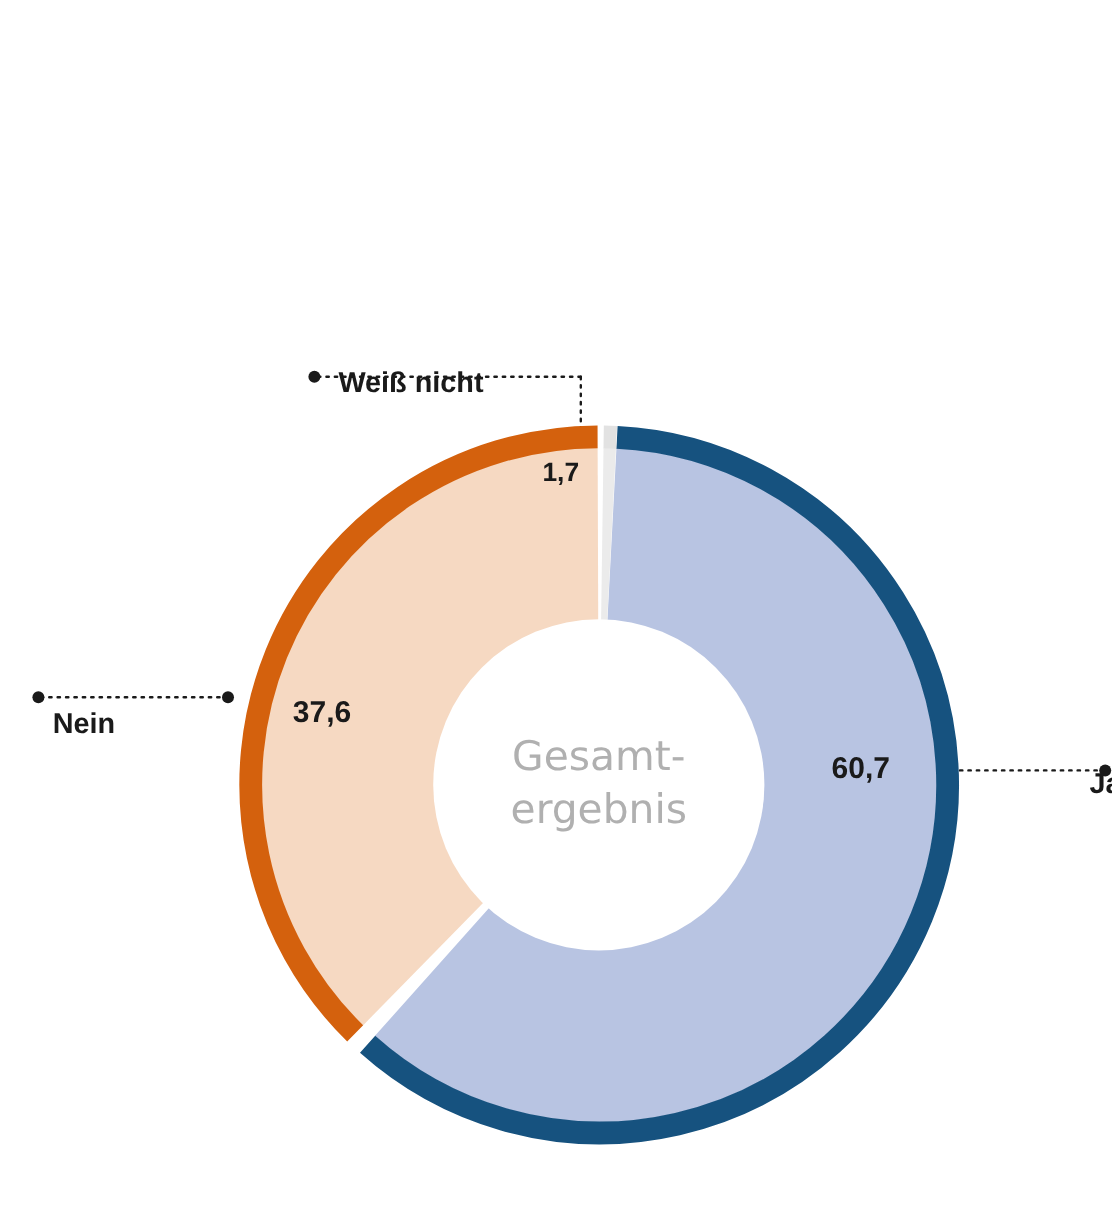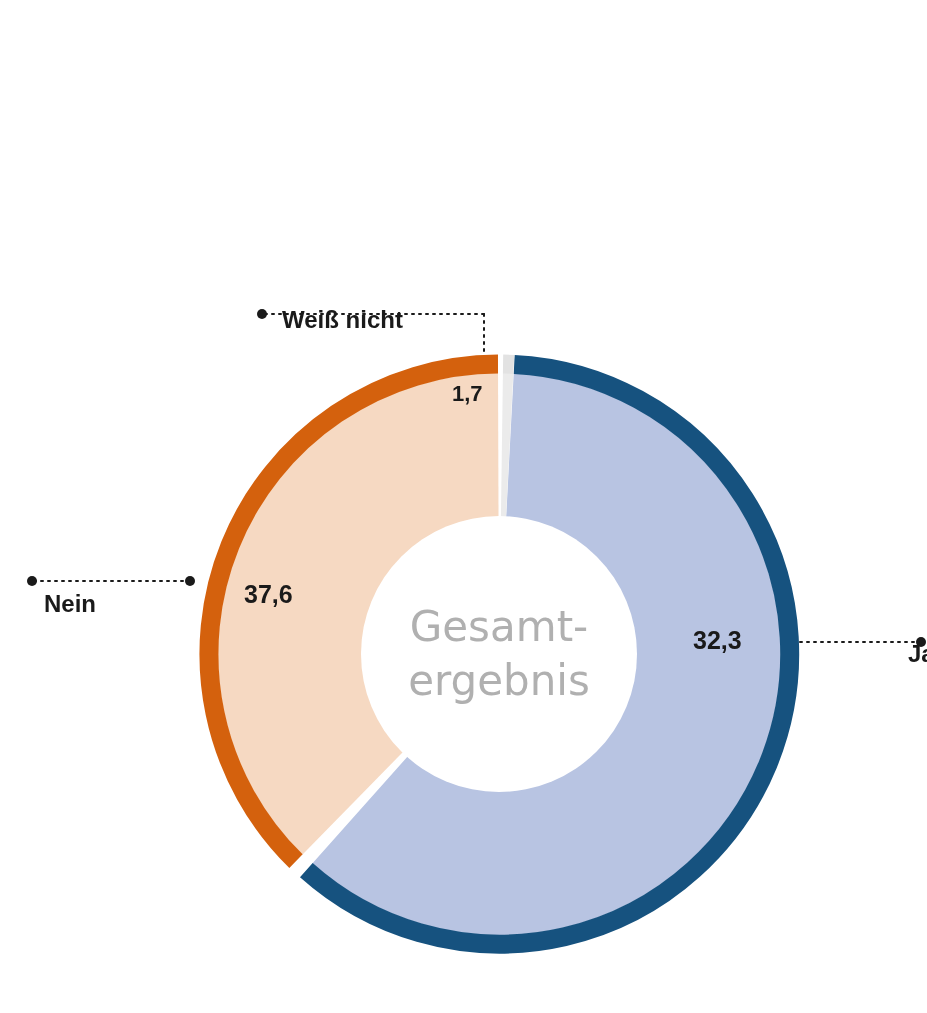--- a/index.html
+++ b/index.html
@@ -70,21 +70,21 @@
     width: 620px;
     height: 620px;
     display: flex;
     flex-direction: column;
     align-items: center;
     justify-content: center;
     pointer-events: none;
   }
   .center-label span {
     font-family: "DejaVu Sans", sans-serif;
-    font-size: 42px;
+    font-size: 34px;
     color: #b0b0b0;
     line-height: 1.28;
     text-align: center;
     white-space: pre-line;
   }
 
   
   .slice-value {
     position: absolute;
     font-family: "Liberation Sans", sans-serif;
@@ -155,21 +155,21 @@
 
       <circle cx="310" cy="310" r="138" fill="#ffffff"></circle>
     </svg>
   </div>
 
   <div class="center-label">
     <span>Gesamt-
 ergebnis</span>
   </div>
 
-  <div class="slice-value val-ja">32,3</div>
+  <div class="slice-value val-ja">60,7</div>
   <div class="slice-value val-nein">37,6</div>
   <div class="slice-value val-weiss">1,7</div>
 
   <div class="callout callout-weiss">Weiß nicht</div>
   <div class="callout callout-nein">Nein</div>
   <div class="callout callout-ja">Ja</div>
 
 </div>
 
 </body></html>

